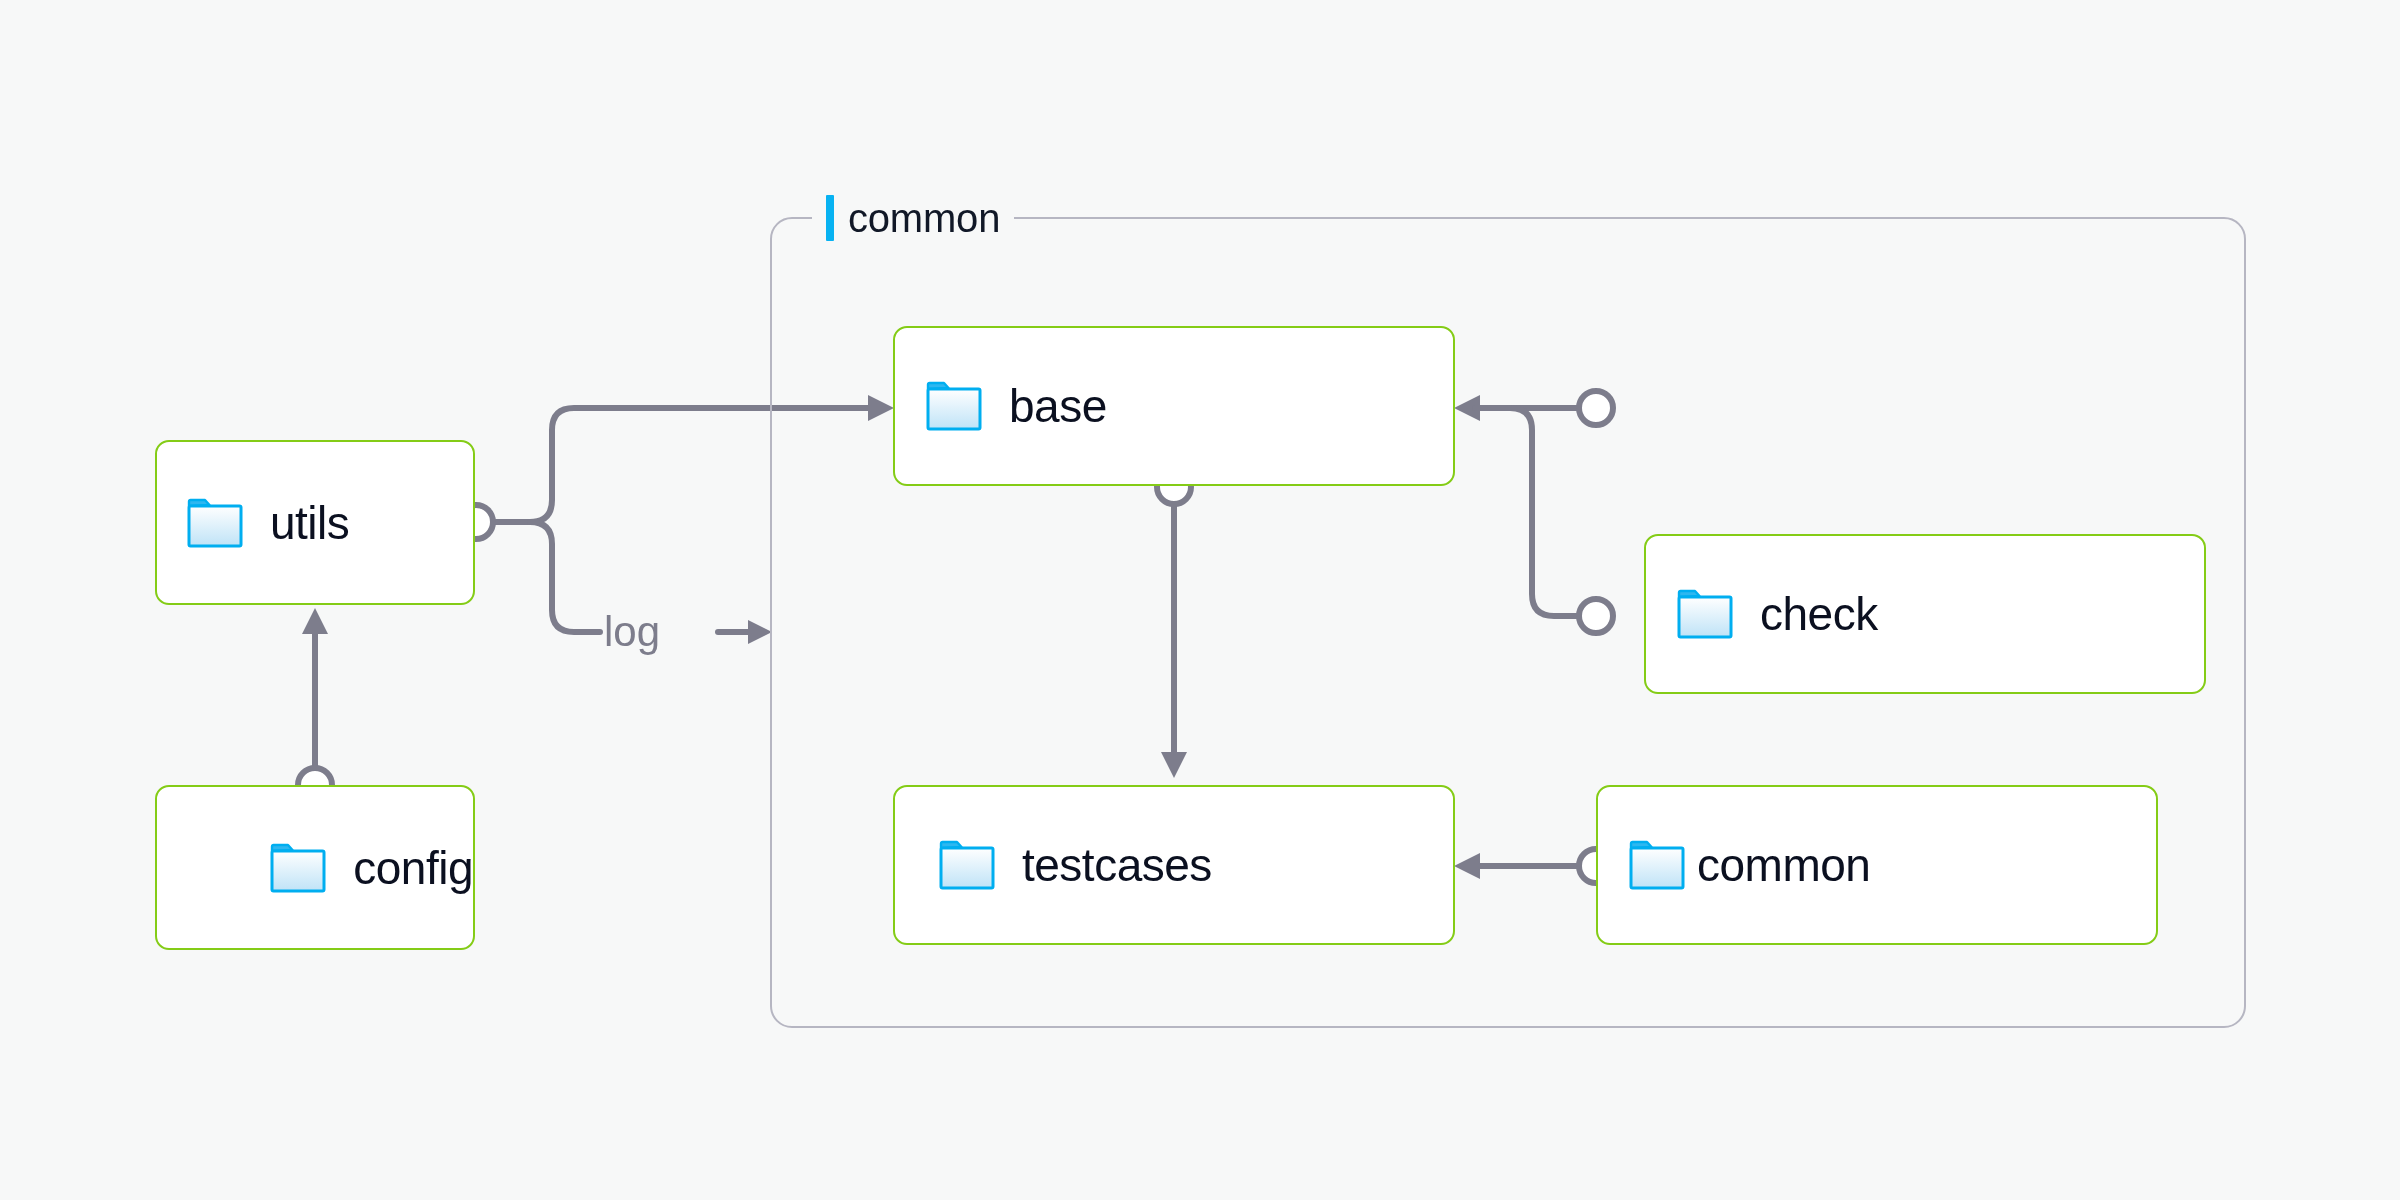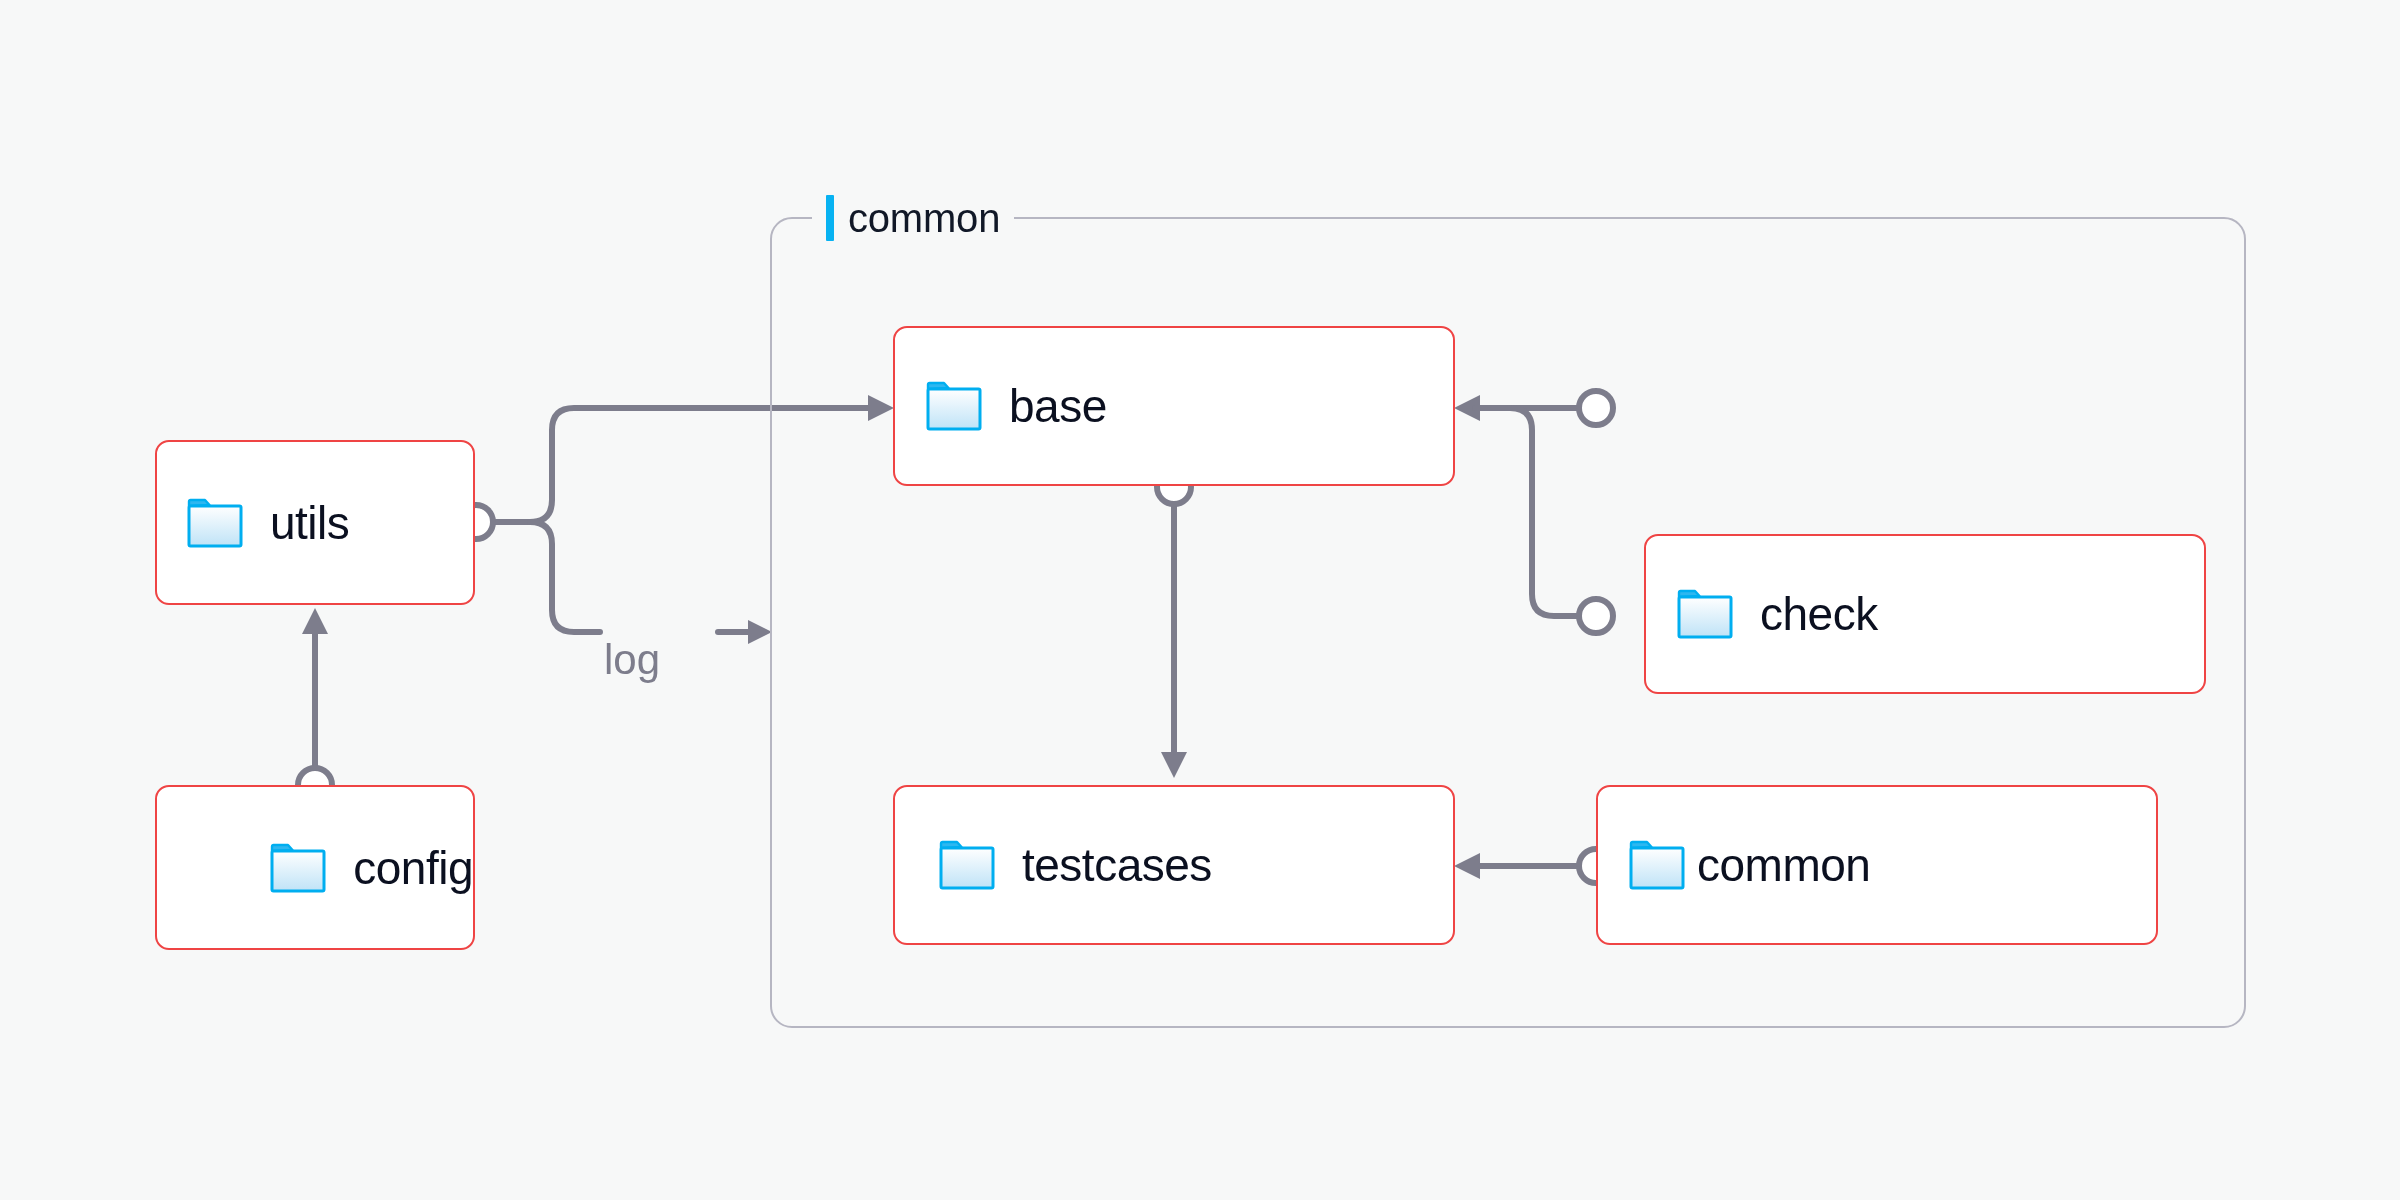--- a/index.html
+++ b/index.html
@@ -59,21 +59,21 @@
     color: #111827;
     letter-spacing: -0.2px;
     white-space: nowrap;
     line-height: 1;
   }
   
   .node {
     position: absolute;
     box-sizing: border-box;
     background: #ffffff;
-    border: 2px solid #ef4444;
+    border: 2px solid #84cc16;
     border-radius: 14px;
     display: flex;
     align-items: center;
     padding-left: 30px;
     gap: 26px;
   }
   .node-label {
     font-size: 46px;
     color: #0b1020;
     letter-spacing: -0.5px;
@@ -150,21 +150,21 @@
     </g>
   </svg>
 
   <div class="group-box" style="left:770px; top:217px; width:1476px; height:811px;"></div>
 
   <div class="group-label" style="left:812px; top:192px;">
     <span class="group-accent"></span>
     <span class="group-label-text">common</span>
   </div>
 
-  <div class="edge-label" style="left:604px; top:611px;margin-top:28px;">log</div>
+  <div class="edge-label" style="left:604px; top:611px;">log</div>
 
   <div class="node" style="left:155px; top:440px; width:320px; height:165px;padding-left:29px;">
     <svg class="folder-icon" viewBox="0 0 58 52">
       <path d="M3,9 L3,4.5 A1.6,1.6 0 0 1 4.6,3 L19,3 L23.5,8 L3,9 Z" fill="#2eb7f0" stroke="#00aef0" stroke-width="2.4" stroke-linejoin="round"></path>
       <rect x="3" y="9" width="52" height="40" rx="1.5" fill="url(#folderGrad)" stroke="#00aef0" stroke-width="3"></rect>
     </svg>
     <span class="node-label">utils</span>
   </div>
 
   <div class="node" style="left:155px; top:785px; width:320px; height:165px;justify-content:flex-end;">

